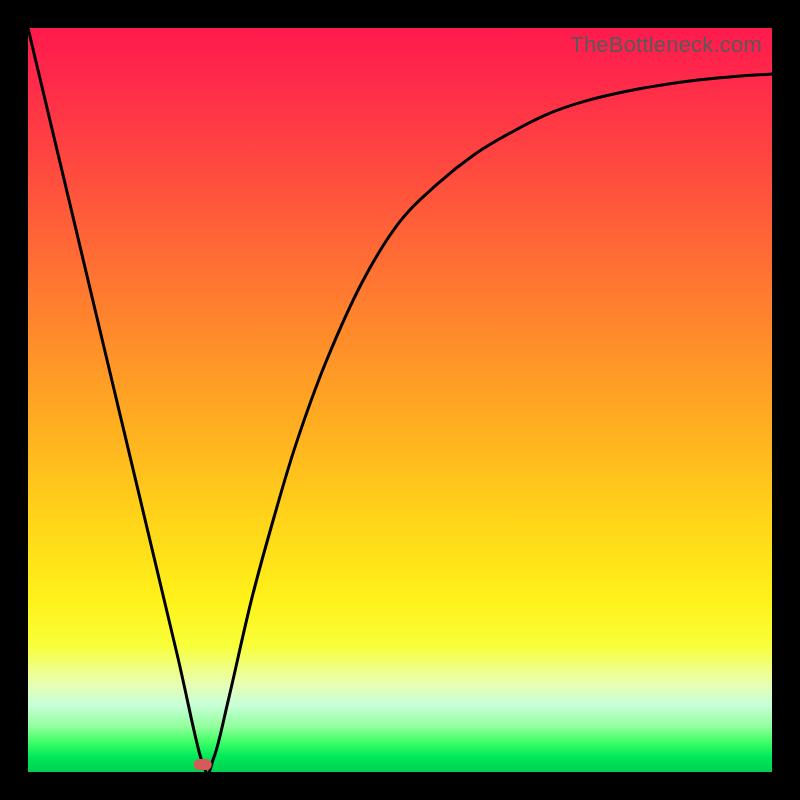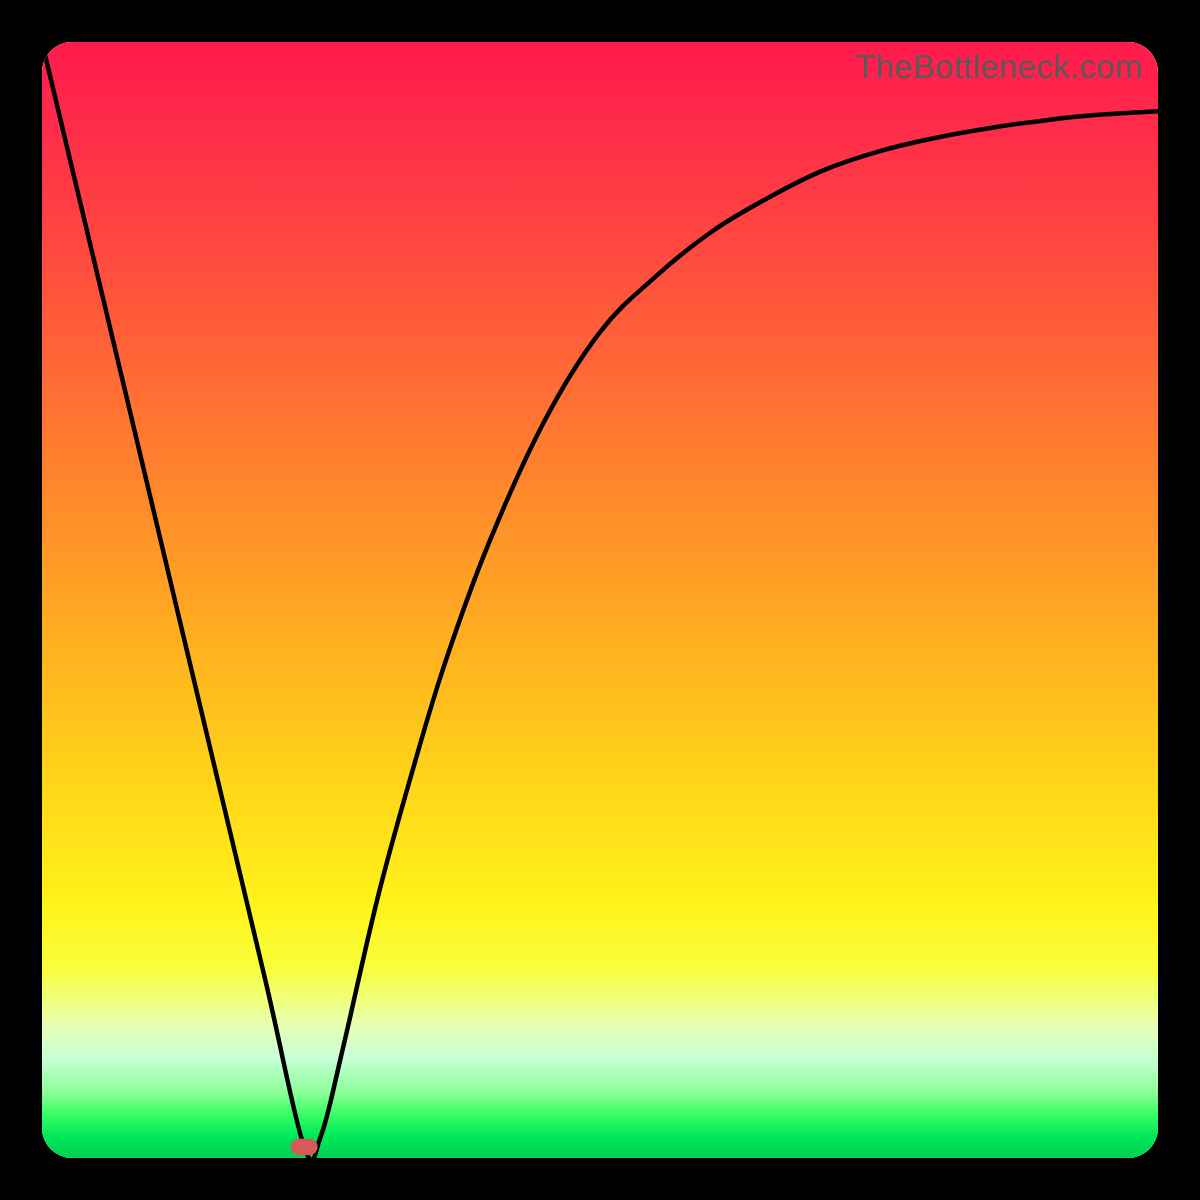--- a/index.html
+++ b/index.html
@@ -12,21 +12,20 @@
     font-family: Arial, Helvetica, sans-serif;
   }
   .frame {
     position: absolute;
     left: 28px;
     top: 28px;
     width: 744px;
     height: 744px;
     background: #fff;
     overflow: hidden;
-    border-radius: 20px;
   }
   .gradient {
     position: absolute;
     inset: 0;
     background: linear-gradient(
       to bottom,
       #ff1a4d 0%,
       #ff2a4a 7%,
       #ff4740 18%,
       #ff6a35 30%,

